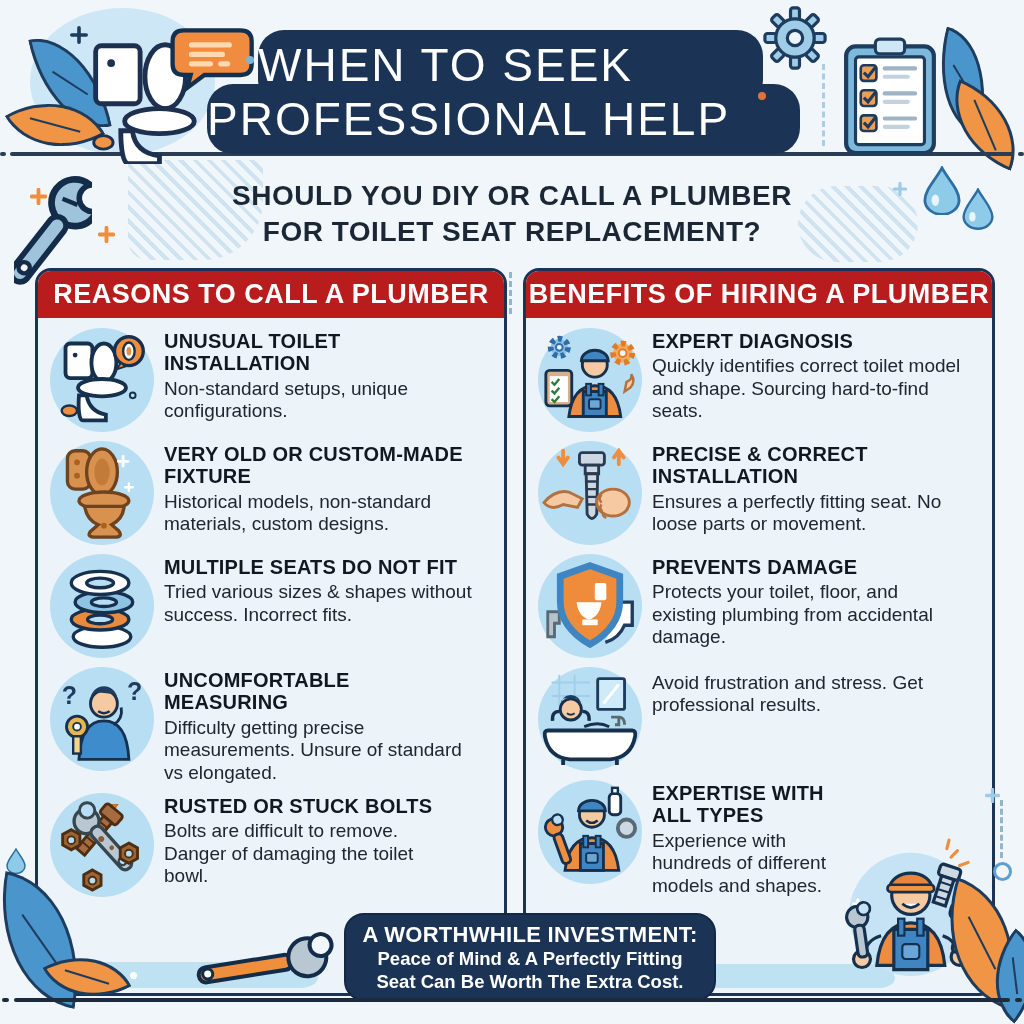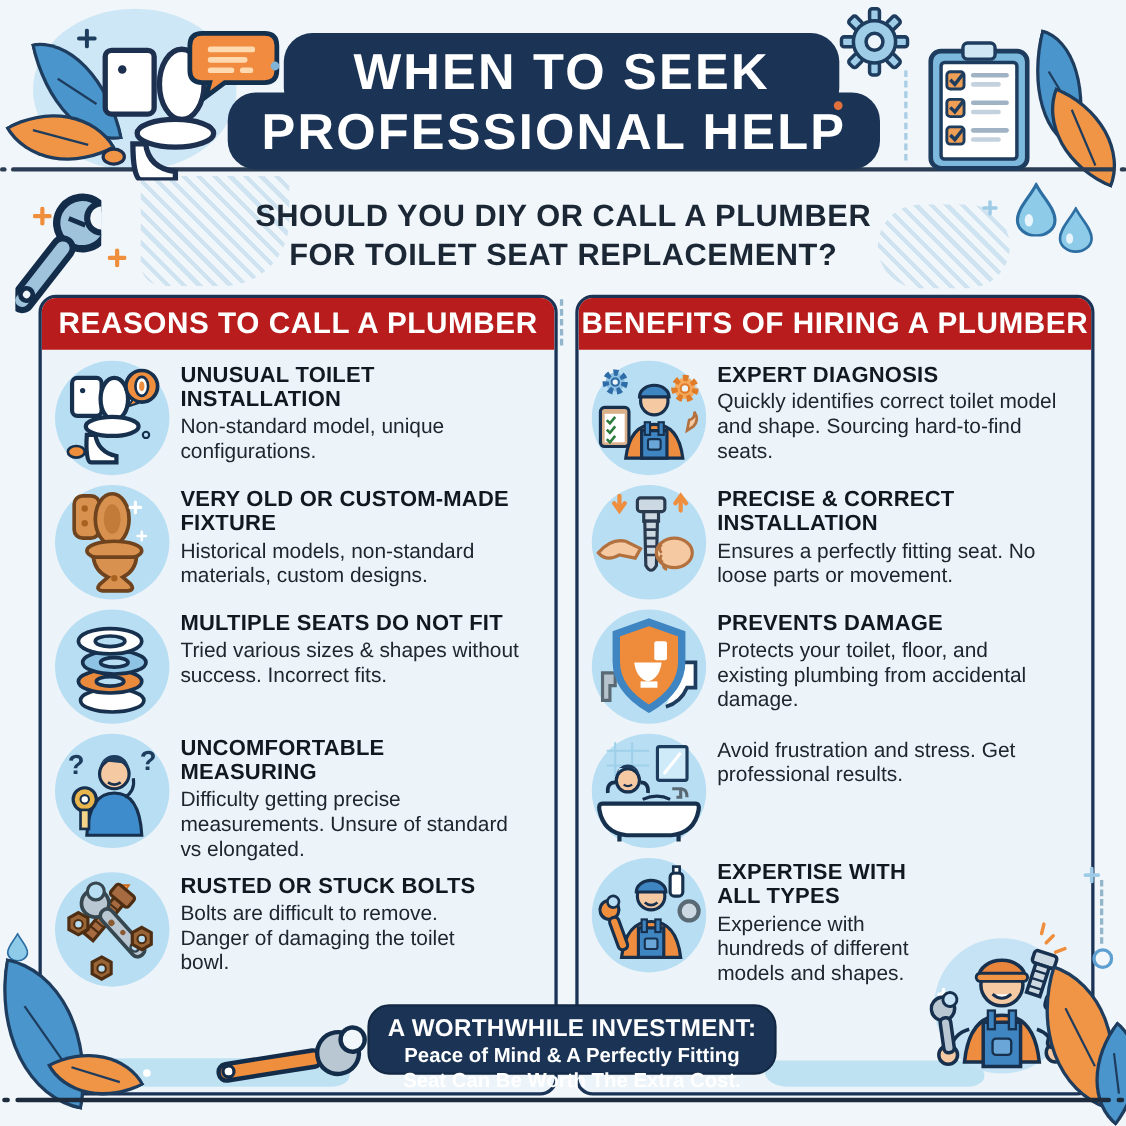--- a/index.html
+++ b/index.html
@@ -1,20 +1,20 @@
 <!DOCTYPE html>
 <html><head>
 <meta charset="utf-8">
 <style>
   html,body{margin:0;padding:0;}
   body{width:1024px;height:1024px;position:relative;overflow:hidden;
        background:#f1f6fa;font-family:"Liberation Sans", sans-serif;}
   
   .banner-block{position:absolute;background:#1b3456;border-radius:26px;z-index:3;}
-  .banner-text{position:absolute;z-index:4;color:#ffffff;font-weight:700;text-align:center;
+  .banner-text{position:absolute;z-index:4;color:#ffffff;font-weight:400;
                letter-spacing:2px;line-height:1;}
   
   .rule{position:absolute;background:#2b3d52;height:4px;border-radius:2px;z-index:2;}
   
   .subtitle{position:absolute;z-index:3;text-align:center;color:#1b2735;font-weight:700;
             font-size:28px;line-height:1.3;letter-spacing:.5px;}
   
   .card{position:absolute;width:466px;height:722px;background:#edf4f9;border:3px solid #1b3456;
         border-radius:16px;z-index:2;overflow:hidden;}
   .card-header{background:#b91c1c;color:#fff;font-weight:800;font-size:27px;letter-spacing:.5px;
@@ -23,21 +23,21 @@
   .item{display:flex;gap:10px;margin-bottom:9px;align-items:flex-start;}
   .icon-circle{flex:0 0 104px;width:104px;height:104px;border-radius:50%;background:#b8def3;
                display:flex;align-items:center;justify-content:center;}
   .icon-circle svg{width:96px;height:96px;}
   .item-text{width:314px;padding-top:2px;}
   .item-title{font-size:20px;font-weight:800;color:#101820;line-height:1.12;letter-spacing:.2px;}
   .item-desc{font-size:19px;font-weight:500;color:#20262d;line-height:1.18;margin-top:3px;}
   .item-text.w280{width:282px;}
   .item-text.w190{width:192px;}
   
-  .footer-banner{position:absolute;left:334px;top:913px;width:372px;height:64px;background:#1b3456;
+  .footer-banner{position:absolute;left:344px;top:913px;width:372px;height:88px;background:#1b3456;
                  border:2px solid #122844;border-radius:20px;z-index:10;text-align:center;color:#fff;
                  padding-top:7px;box-sizing:border-box;}
   .footer-title{font-size:22px;font-weight:800;letter-spacing:.3px;}
   .footer-line{font-size:18.5px;font-weight:600;line-height:1.22;}
   
   .leaf{position:absolute;border:3px solid #1d3c5e;border-radius:0 100% 0 100%;z-index:1;}
   .leaf.blue{background:#4a96cc;}
   .leaf.orange{background:#f09445;}
   .leaf::after{content:"";position:absolute;left:50%;top:50%;width:72%;border-top:2.5px solid #1d3c5e;
                transform:translate(-50%,-50%) rotate(45deg);}
@@ -194,21 +194,21 @@
           <circle cx="78" cy="20" r="15" fill="#ef8e3d" stroke="#16304e" stroke-width="3.5"></circle>
           <path d="M70 32 l-5 7 9 -3 z" fill="#ef8e3d" stroke="#16304e" stroke-width="2"></path>
           <ellipse cx="78" cy="20" rx="6" ry="9" fill="#fff" stroke="#16304e" stroke-width="2.5"></ellipse>
           <ellipse cx="78" cy="20" rx="2.5" ry="4.5" fill="#ef8e3d"></ellipse>
           <ellipse cx="16" cy="82" rx="8" ry="5.5" fill="#ef8e3d" stroke="#16304e" stroke-width="2.5"></ellipse>
           <circle cx="82" cy="66" r="3" fill="none" stroke="#16304e" stroke-width="2"></circle>
         </svg>
       </div>
       <div class="item-text">
         <div class="item-title">UNUSUAL TOILET INSTALLATION</div>
-        <div class="item-desc">Non-standard model, unique configurations.</div>
+        <div class="item-desc">Non-standard setups, unique configurations.</div>
       </div>
     </div>
 
     <div class="item">
       <div class="icon-circle">
         <svg viewBox="0 0 100 100">
           <g stroke="#6e431d" stroke-width="3.5" fill="#d8914e">
             <rect x="14" y="6" width="24" height="40" rx="8"></rect>
             <ellipse cx="50" cy="28" rx="16" ry="24"></ellipse>
             <ellipse cx="52" cy="58" rx="26" ry="9"></ellipse>

